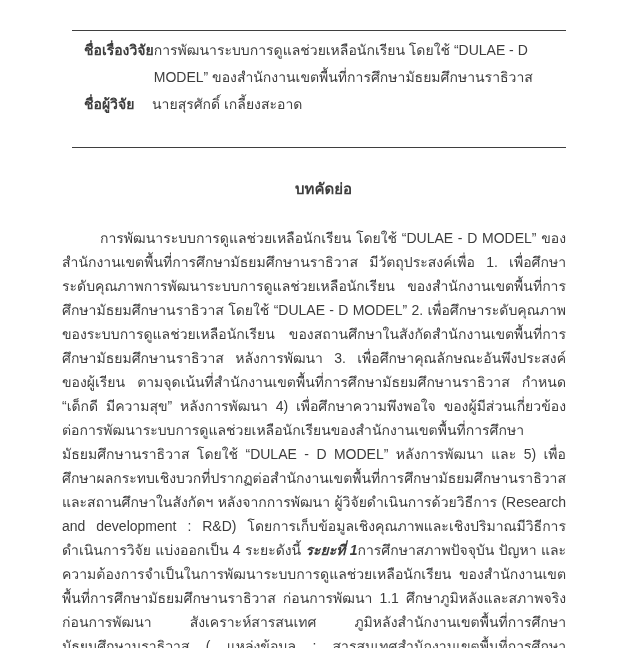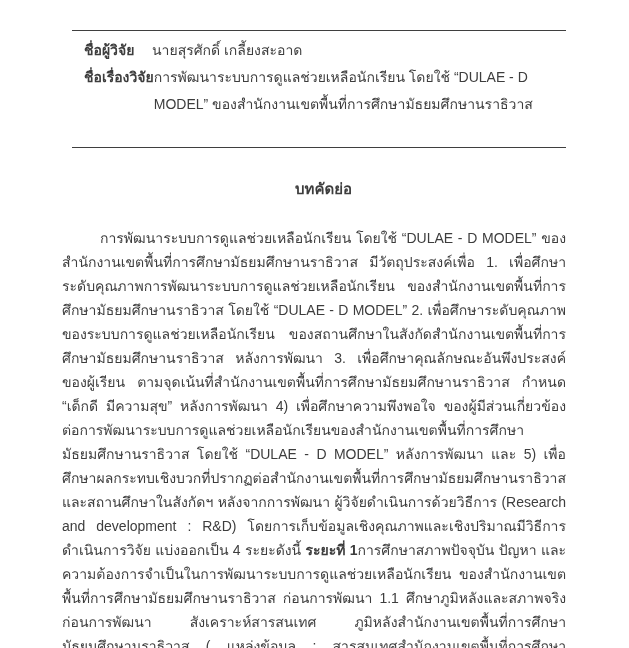--- a/index.html
+++ b/index.html
@@ -67,37 +67,38 @@
     width: 504px;
     font-size: 14px;
     line-height: 24px;
     text-align: justify;
     text-indent: 38px;
     word-break: normal;
     overflow-wrap: break-word;
   }
   .abstract-paragraph .seg-bold {
     font-weight: bold;
+    font-style: italic;
   }
 </style>
 </head>
 <body>
 
 <div class="page">
 
   <div class="rule rule-top"></div>
 
   <div class="header-table">
     <div class="header-row">
+      <div class="header-label">ชื่อเรื่องวิจัย</div>
+      <div class="header-value">การพัฒนาระบบการดูแลช่วยเหลือนักเรียน โดยใช้ “DULAE - D MODEL” ของสำนักงานเขตพื้นที่การศึกษามัธยมศึกษานราธิวาส</div>
+    </div>
+    <div class="header-row">
       <div class="header-label">ชื่อผู้วิจัย</div>
       <div class="header-value">นายสุรศักดิ์  เกลี้ยงสะอาด</div>
-    </div>
-    <div class="header-row">
-      <div class="header-label">ชื่อเรื่องวิจัย</div>
-      <div class="header-value">การพัฒนาระบบการดูแลช่วยเหลือนักเรียน โดยใช้ “DULAE - D MODEL” ของสำนักงานเขตพื้นที่การศึกษามัธยมศึกษานราธิวาส</div>
     </div>
   </div>
 
   <div class="rule rule-bottom"></div>
 
   <div class="abstract-heading">บทคัดย่อ</div>
 
   <div class="abstract-paragraph"><span>การพัฒนาระบบการดูแลช่วยเหลือนักเรียน โดยใช้ “DULAE - D MODEL” ของสำนักงานเขตพื้นที่การศึกษามัธยมศึกษานราธิวาส มีวัตถุประสงค์เพื่อ 1. เพื่อศึกษาระดับคุณภาพการพัฒนาระบบการดูแลช่วยเหลือนักเรียน ของสำนักงานเขตพื้นที่การศึกษามัธยมศึกษานราธิวาส โดยใช้ “DULAE - D MODEL” 2. เพื่อศึกษาระดับคุณภาพของระบบการดูแลช่วยเหลือนักเรียน ของสถานศึกษาในสังกัดสำนักงานเขตพื้นที่การศึกษามัธยมศึกษานราธิวาส หลังการพัฒนา 3. เพื่อศึกษาคุณลักษณะอันพึงประสงค์ของผู้เรียน ตามจุดเน้นที่สำนักงานเขตพื้นที่การศึกษามัธยมศึกษานราธิวาส กำหนด “เด็กดี มีความสุข” หลังการพัฒนา 4) เพื่อศึกษาความพึงพอใจ ของผู้มีส่วนเกี่ยวข้อง ต่อการพัฒนาระบบการดูแลช่วยเหลือนักเรียนของสำนักงานเขตพื้นที่การศึกษามัธยมศึกษานราธิวาส โดยใช้ “DULAE - D MODEL” หลังการพัฒนา และ 5) เพื่อศึกษาผลกระทบเชิงบวกที่ปรากฏต่อสำนักงานเขตพื้นที่การศึกษามัธยมศึกษานราธิวาส และสถานศึกษาในสังกัดฯ หลังจากการพัฒนา ผู้วิจัยดำเนินการด้วยวิธีการ (Research and development : R&amp;D) โดยการเก็บข้อมูลเชิงคุณภาพและเชิงปริมาณมีวิธีการดำเนินการวิจัย แบ่งออกเป็น 4 ระยะดังนี้ </span><span class="seg-bold">ระยะที่ 1</span><span>การศึกษาสภาพปัจจุบัน ปัญหา และความต้องการจำเป็นในการพัฒนาระบบการดูแลช่วยเหลือนักเรียน ของสำนักงานเขตพื้นที่การศึกษามัธยมศึกษานราธิวาส ก่อนการพัฒนา 1.1 ศึกษาภูมิหลังและสภาพจริง ก่อนการพัฒนา  สังเคราะห์สารสนเทศ ภูมิหลังสำนักงานเขตพื้นที่การศึกษามัธยมศึกษานราธิวาส ( แหล่งข้อมูล : สารสนเทศสำนักงานเขตพื้นที่การศึกษามัธยมศึกษานราธิวาส)  1.2 ศึกษาสารสนเทศที่เกี่ยวข้อง แนวคิด ทฤษฎี หลักการ และงานวิจัยที่เกี่ยวข้อง (แหล่งข้อมูล : สารสนเทศสำนักงานเขตพื้นที่การศึกษามัธยมศึกษานราธิวาส และงานวิจัยที่เกี่ยวข้อง) 1.3 ส่งเสริมผู้มีส่วนเกี่ยวข้อง สะท้อนปัญหา และความต้องการจำเป็น ( กิจกรรมเสวนาสะท้อนปัญหา และความต้องการจำเป็น) ผู้เข้าร่วมเสวนา ประกอบด้วย ผู้อำนวยการสถานศึกษา จำนวน 10 คน และหัวหน้างานระบบการดูแลช่วยเหลือนักเรียน จำนวน 10 คน รวมทั้งสิ้น 20 คน</span></div>
 
 </div>

